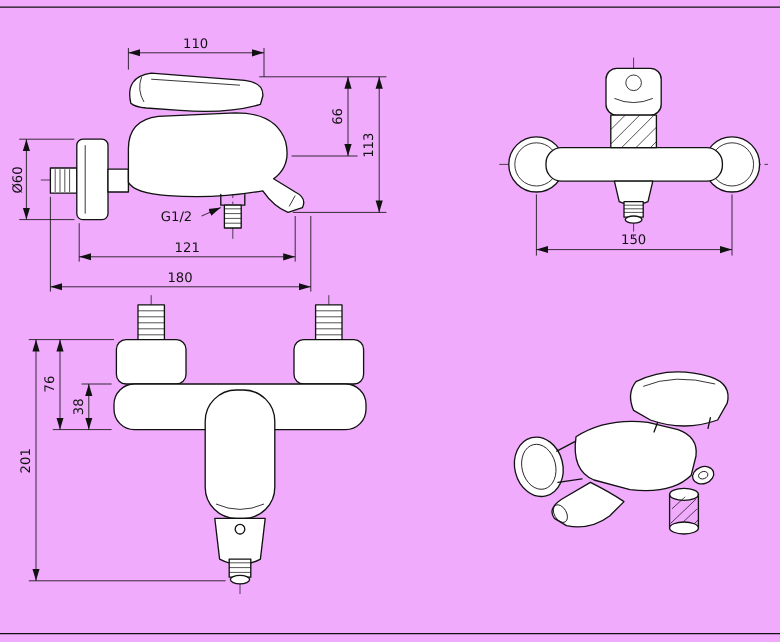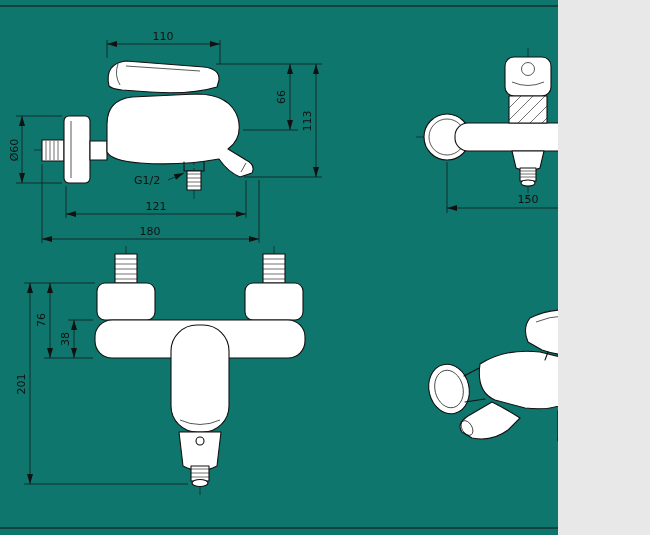--- a/index.html
+++ b/index.html
@@ -1,19 +1,19 @@
 <!DOCTYPE html>
 <html><head>
 <meta charset="utf-8">
 <style>
   html,body{margin:0;padding:0;background:#e8e8e8;}
   .sheet{
     position:relative;
-    width:558px;height:535px;
-    background:#0f766e;
+    width:650px;height:535px;
+    background:#f0abfc;
     font-family:"DejaVu Sans", "Liberation Sans", sans-serif;
     overflow:hidden;
   }
   svg{display:block;}
   .ol{fill:none;stroke:#111111;stroke-width:1.1;stroke-linejoin:round;stroke-linecap:round;}
   .olf{fill:#ffffff;stroke:#111111;stroke-width:1.1;stroke-linejoin:round;}
   .thin{fill:none;stroke:#111111;stroke-width:0.7;}
   .hatch{fill:none;stroke:#111111;stroke-width:0.6;}
   .cl{fill:none;stroke:#111111;stroke-width:0.6;stroke-dasharray:9 3 2 3;}
   text.dim{font-size:11px;fill:#111111;font-family:"DejaVu Sans","Liberation Sans",sans-serif;}

